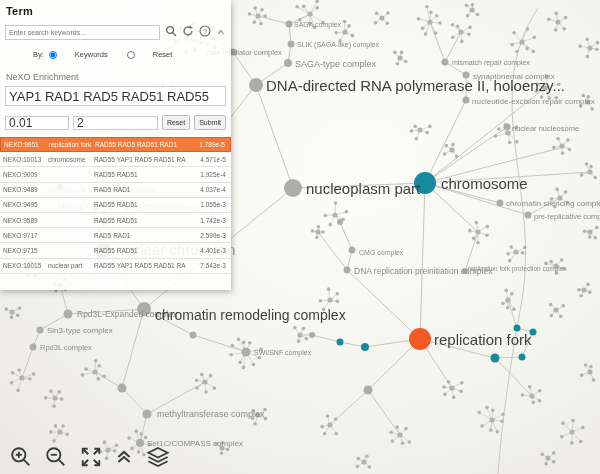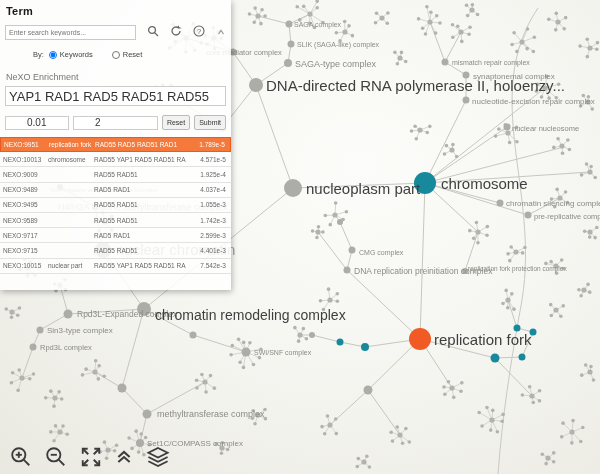--- a/index.html
+++ b/index.html
@@ -11,32 +11,32 @@
   #net line.edge{stroke:#c7c7c0;stroke-width:1;}
   #net path.arc{stroke:#c9c9c2;stroke-width:1;fill:none;}
   #net line.cedge{stroke:#cdcdc6;stroke-width:.8;}
   #net circle.cdot{fill:#b3b3ad;}
   #net text{font-family:"Liberation Sans",sans-serif;}
 
   .panel{position:absolute;top:0;left:0;width:231px;height:290px;
     background:rgba(255,255,255,.84);box-shadow:1px 2px 6px rgba(0,0,0,.28);z-index:10;}
   .panel-pad{padding:4px 5px 0 5px;}
   .panel-title{font-size:11px;font-weight:bold;color:#1a1a1a;margin:1px 0 6px 1px;letter-spacing:.2px;}
-  .search-row{display:flex;align-items:center;gap:11px;}
+  .search-row{display:flex;align-items:center;gap:5px;}
   .search-input{flex:1;min-width:0;height:15px;font-size:7px;padding:0 3px;border:1px solid #c9c9c9;
     color:#333;background:#fff;font-family:"Liberation Sans",sans-serif;}
   .pico{color:#666;display:block;}
   .by-row{display:flex;gap:5px;margin-top:9px;font-size:7.5px;color:#444;padding-left:28px;}
-  .by-row label{display:flex;align-items:center;gap:3px;margin-right:14px;}
+  .by-row label{display:flex;align-items:center;gap:18px;margin-right:14px;}
   .by-row input{width:8px;height:8px;margin:0;}
   .enrich-h{font-size:9px;color:#777;margin:13px 0 4px 1px;}
   .genes-ta{width:100%;height:20px;font-size:13px;color:#333;border:1px solid #ccc;resize:none;
     padding:2px 3px;background:#fff;font-family:"Liberation Sans",sans-serif;}
   .param-row{display:flex;gap:4px;margin-top:5px;align-items:center;}
-  .param-input{height:14px;font-size:10px;border:1px solid #ccc;padding:0 21px;color:#333;
+  .param-input{height:14px;font-size:12px;border:1px solid #ccc;padding:0 3px;color:#333;
     font-family:"Liberation Sans",sans-serif;}
   .p1{width:64px;} .p2{flex:1;min-width:0;}
   .btn{height:15px;font-size:7px;border:1px solid #bbb;background:#f2f2f2;color:#333;
     padding:0 4px;border-radius:2px;font-family:"Liberation Sans",sans-serif;white-space:nowrap;}
   .results{margin-top:7px;}
   .rrow{display:grid;grid-template-columns:45px 46px 92px 1fr;align-items:center;height:15.2px;
     border-bottom:1px solid #e2e2de;font-size:6.5px;color:#666;padding:0 3px;cursor:pointer;}
   .rrow.selected{background:#f5793a;border:1px solid #e85b1c;color:#fff;}
   .pv{text-align:right;padding-right:2px;}
   .cell{overflow:hidden;white-space:nowrap;}

